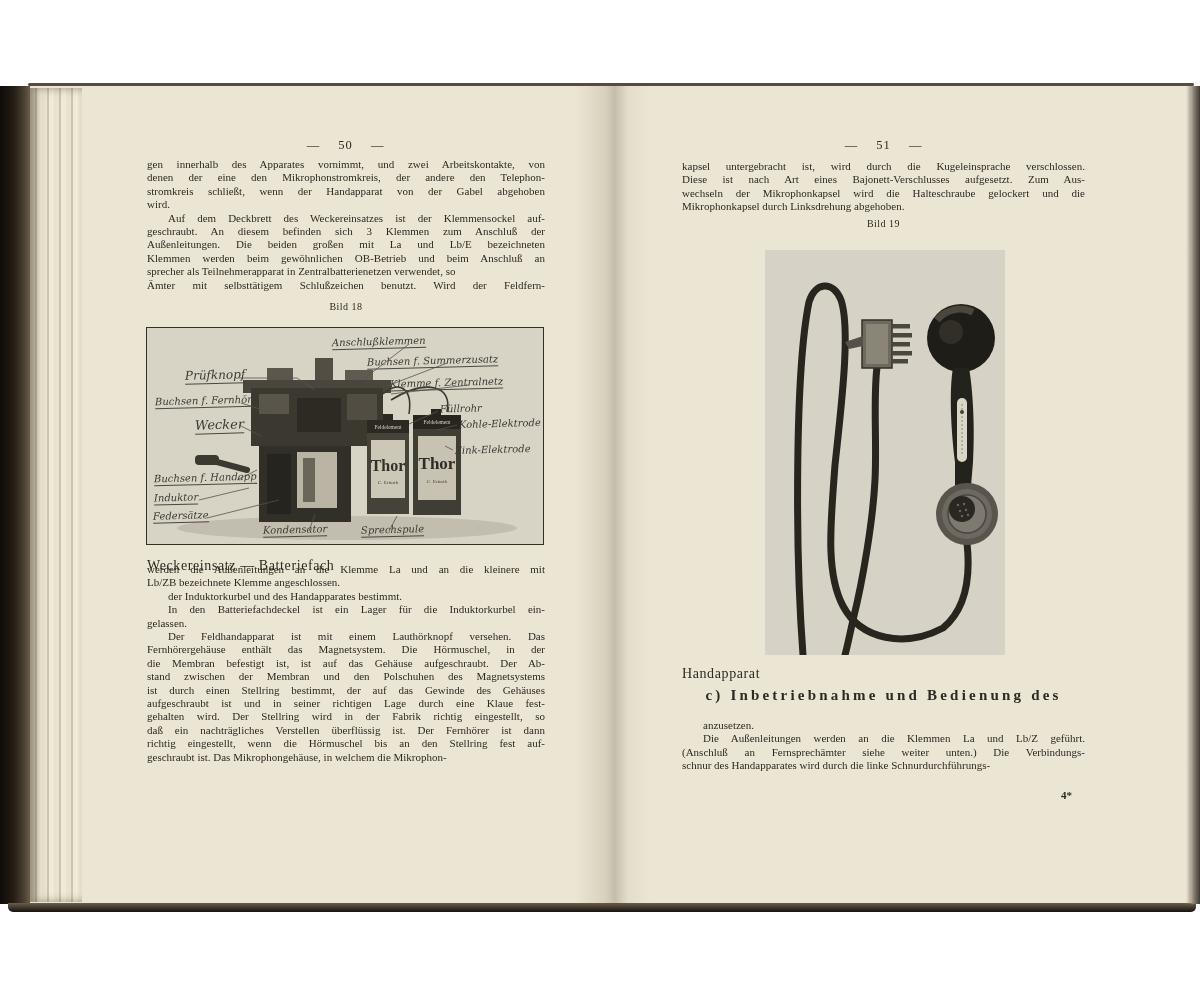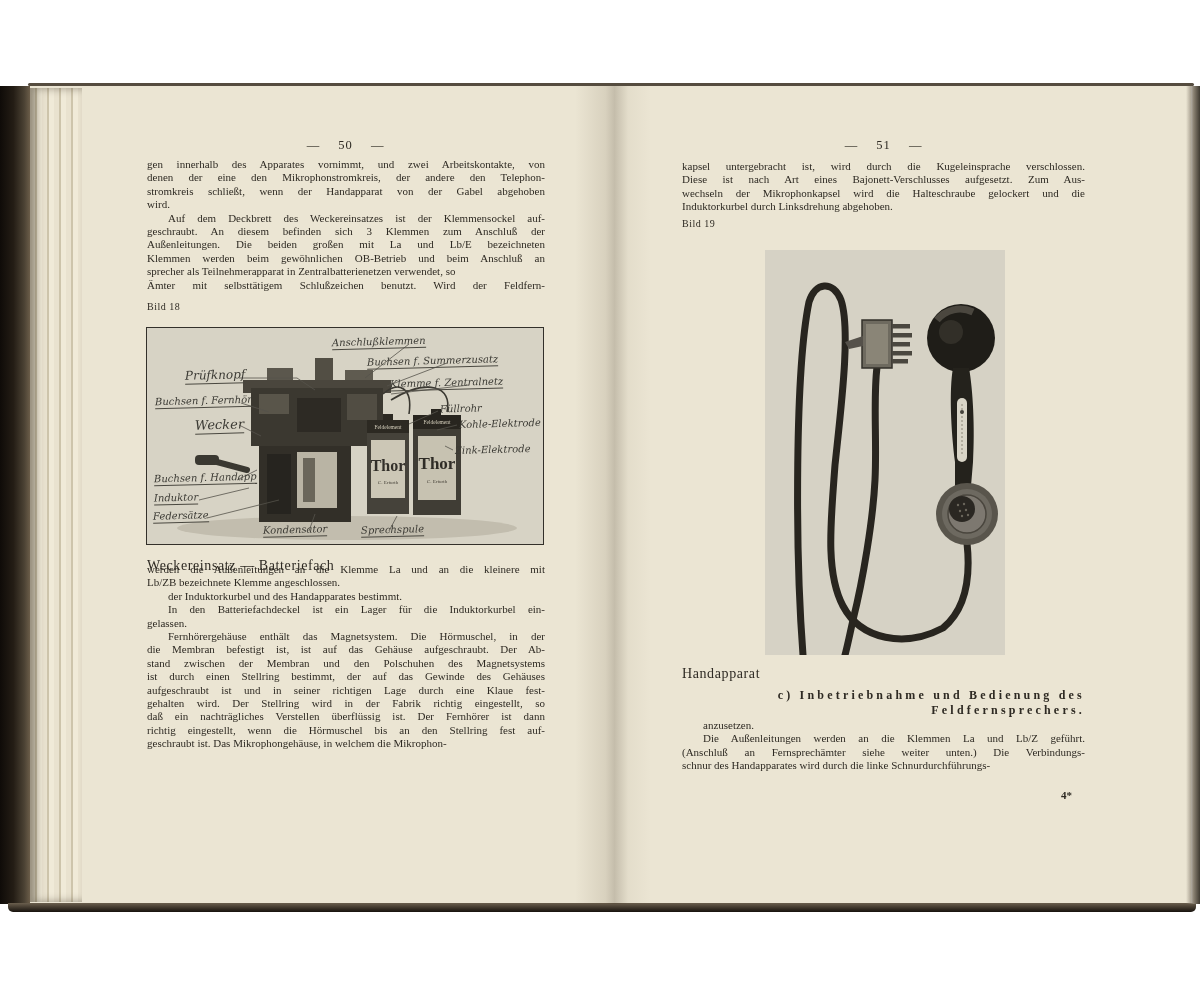--- a/index.html
+++ b/index.html
@@ -18,23 +18,23 @@
   .edge-right{position:absolute;left:1186px;top:86px;width:14px;height:818px;
         background:linear-gradient(90deg,rgba(207,200,182,0),#8a8172 55%,#3f3a31);}
   .gutter{position:absolute;left:575px;top:86px;width:76px;height:818px;
         background:linear-gradient(90deg,rgba(90,75,50,0) 0%,rgba(90,75,50,.13) 40%,rgba(60,48,30,.22) 52%,rgba(90,75,50,.05) 70%,rgba(90,75,50,0) 100%);}
   
   .page-header{position:absolute;width:397px;text-align:center;font-size:12.5px;word-spacing:14px;letter-spacing:1px;}
   .textblock{position:absolute;font-size:11px;line-height:13.4px;}
   .tline{text-align:justify;text-align-last:justify;white-space:nowrap;}
   .tline-last{text-align-last:left;white-space:normal;}
   .para.indent .tline:first-child{text-indent:21px;}
-  .fig-toplabel{position:absolute;text-align:left;font-size:10px;letter-spacing:.5px;font-family:Liberation Serif, serif;}
+  .fig-toplabel{position:absolute;text-align:center;font-size:10px;letter-spacing:.5px;font-family:Liberation Serif, serif;}
   .fig-caption{position:absolute;text-align:left;font-size:14px;letter-spacing:.6px;}
-  .section-heading{position:absolute;text-align:right;font-size:12px;font-weight:bold;letter-spacing:3.2px;line-height:14.5px;}
+  .section-heading{position:absolute;text-align:center;font-size:15px;font-weight:bold;letter-spacing:3.2px;line-height:14.5px;}
   .sig-mark{position:absolute;text-align:right;font-size:11px;font-weight:bold;}
   
   .figure18{position:absolute;left:146px;top:327px;width:398px;height:218px;
         border:1.5px solid #33302a;background:#d7d3c5;box-sizing:border-box;}
   .figure18 svg{position:absolute;left:0;top:0;}
   .fig-annos{position:absolute;left:0;top:0;width:100%;height:100%;}
   .fig-label{position:absolute;font-style:italic;font-size:10px;color:#3b3a34;white-space:nowrap;
         font-family:"DejaVu Serif","Liberation Serif",serif;transform:rotate(-1.5deg);}
   .fig-label.ul{border-bottom:1px solid #4a4840;padding-bottom:1px;}
   
@@ -165,40 +165,41 @@
         <div class="tline tline-last">Lb/ZB bezeichnete Klemme angeschlossen.</div>
       </div>
       <div class="para indent">
         <div class="tline tline-last">der Induktorkurbel und des Handapparates bestimmt.</div>
       </div>
       <div class="para indent">
         <div class="tline">In den Batteriefachdeckel ist ein Lager für die Induktorkurbel ein-</div>
         <div class="tline tline-last">gelassen.</div>
       </div>
       <div class="para indent">
+        <div class="tline">Der Feldhandapparat ist mit einem Lauthörknopf versehen. Das</div>
         <div class="tline">Fernhörergehäuse enthält das Magnetsystem. Die Hörmuschel, in der</div>
         <div class="tline">die Membran befestigt ist, ist auf das Gehäuse aufgeschraubt. Der Ab-</div>
         <div class="tline">stand zwischen der Membran und den Polschuhen des Magnetsystems</div>
         <div class="tline">ist durch einen Stellring bestimmt, der auf das Gewinde des Gehäuses</div>
         <div class="tline">aufgeschraubt ist und in seiner richtigen Lage durch eine Klaue fest-</div>
         <div class="tline">gehalten wird. Der Stellring wird in der Fabrik richtig eingestellt, so</div>
         <div class="tline">daß ein nachträgliches Verstellen überflüssig ist. Der Fernhörer ist dann</div>
         <div class="tline">richtig eingestellt, wenn die Hörmuschel bis an den Stellring fest auf-</div>
         <div class="tline tline-last">geschraubt ist. Das Mikrophongehäuse, in welchem die Mikrophon-</div>
       </div>
     </div>
 
   <div class="page-header" style="left:682px;top:138px;width:403px;">— 51 —</div>
 
   <div class="textblock" style="left:682px;top:160px;width:403px;">
       <div class="para">
         <div class="tline">kapsel untergebracht ist, wird durch die Kugeleinsprache verschlossen.</div>
         <div class="tline">Diese ist nach Art eines Bajonett-Verschlusses aufgesetzt. Zum Aus-</div>
         <div class="tline">wechseln der Mikrophonkapsel wird die Halteschraube gelockert und die</div>
-        <div class="tline tline-last">Induktorkurbel durch Linksdrehung abgehoben.</div>
+        <div class="tline tline-last">Mikrophonkapsel durch Linksdrehung abgehoben.</div>
       </div>
     </div>
 
   <div class="fig-toplabel" style="left:682px;top:218px;width:403px;">Bild 19</div>
 
   <div class="figure19">
     <svg width="240" height="405" viewBox="0 0 240 405">
       <rect x="0" y="0" width="240" height="405" fill="#d6d2c5"></rect>
 
       <path d="M 202,293 C 206,330 200,360 178,378 C 140,398 96,390 78,356
@@ -243,21 +244,20 @@
         <circle cx="197" cy="266" r="1.2" fill="#6a665c"></circle>
           <circle cx="203" cy="265" r="1.2" fill="#6a665c"></circle>
       </g>
     </svg>
   </div>
 
   <div class="fig-caption" style="left:682px;top:666px;width:403px;">Handapparat</div>
 
   <div class="section-heading" style="left:682px;top:688px;width:403px;">
     <div>c) Inbetriebnahme und Bedienung des</div>
-    <div>Feldfernsprechers.</div>
   </div>
 
   <div class="textblock" style="left:682px;top:719px;width:403px;">
       <div class="para indent">
         <div class="tline tline-last">anzusetzen.</div>
       </div>
       <div class="para indent">
         <div class="tline">Die Außenleitungen werden an die Klemmen La und Lb/Z geführt.</div>
         <div class="tline">(Anschluß an Fernsprechämter siehe weiter unten.) Die Verbindungs-</div>
         <div class="tline tline-last">schnur des Handapparates wird durch die linke Schnurdurchführungs-</div>

